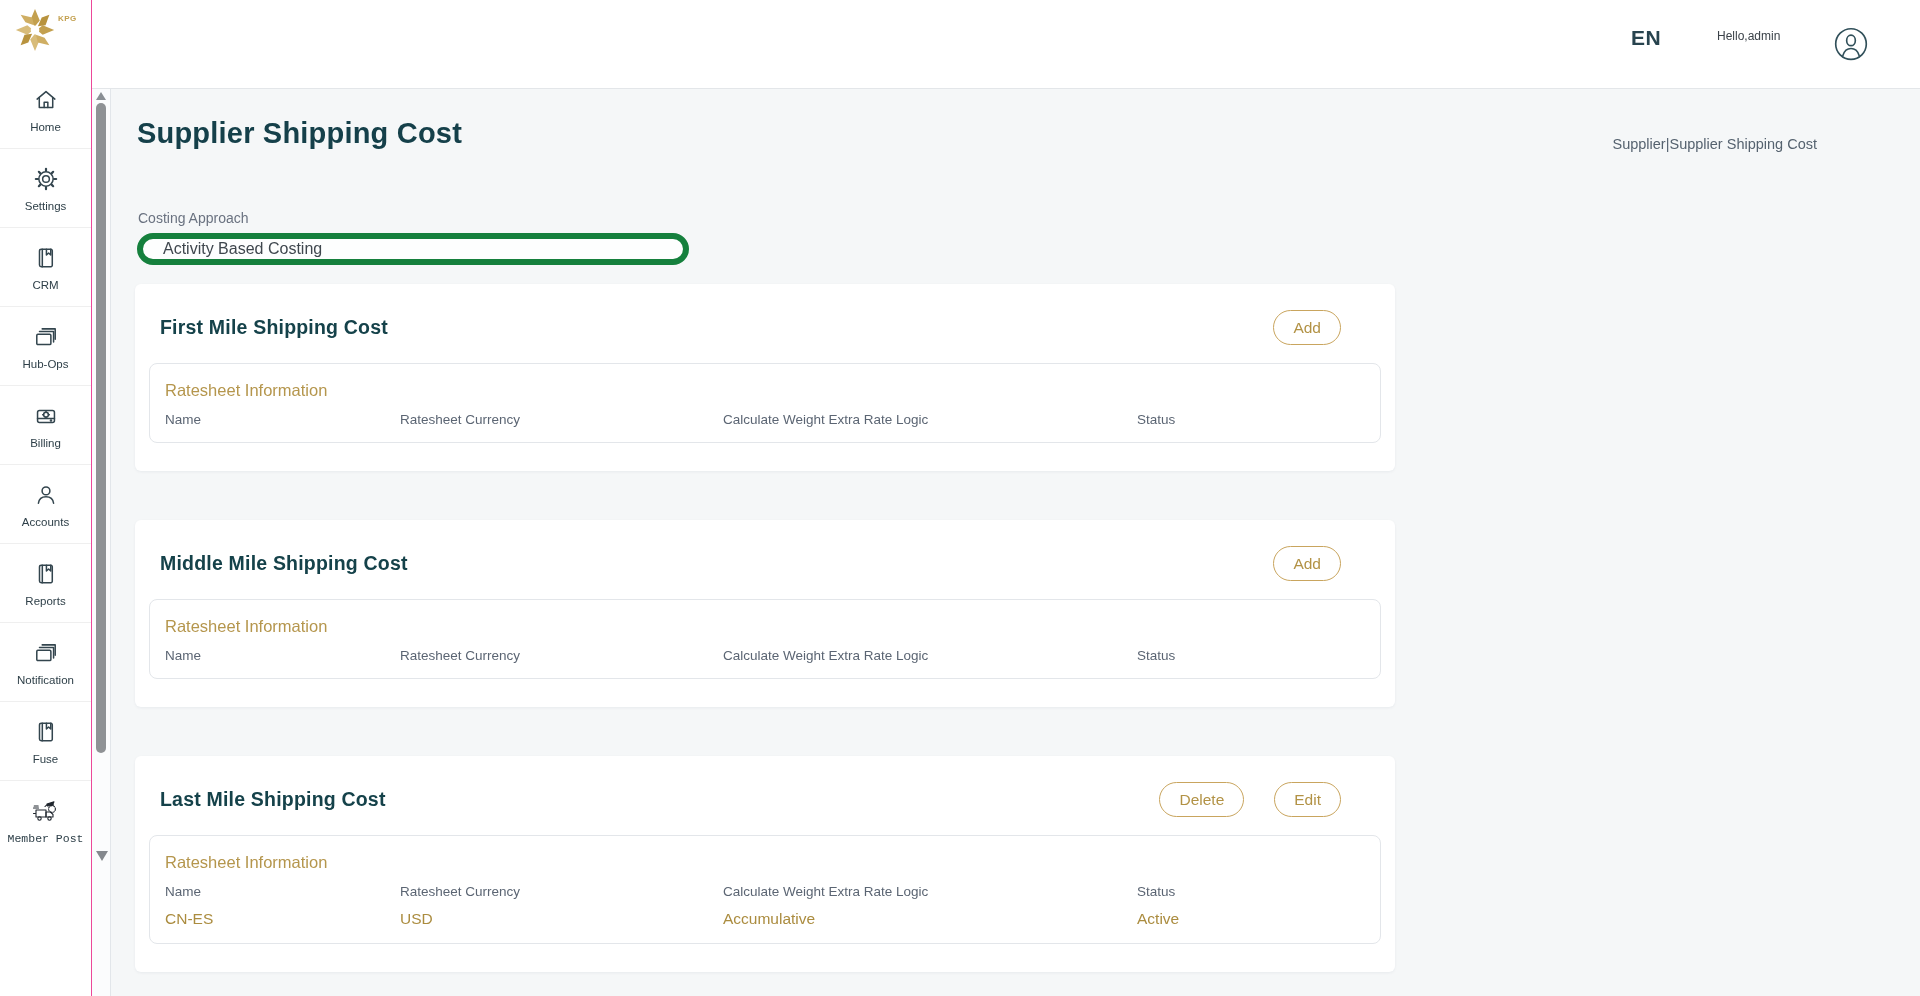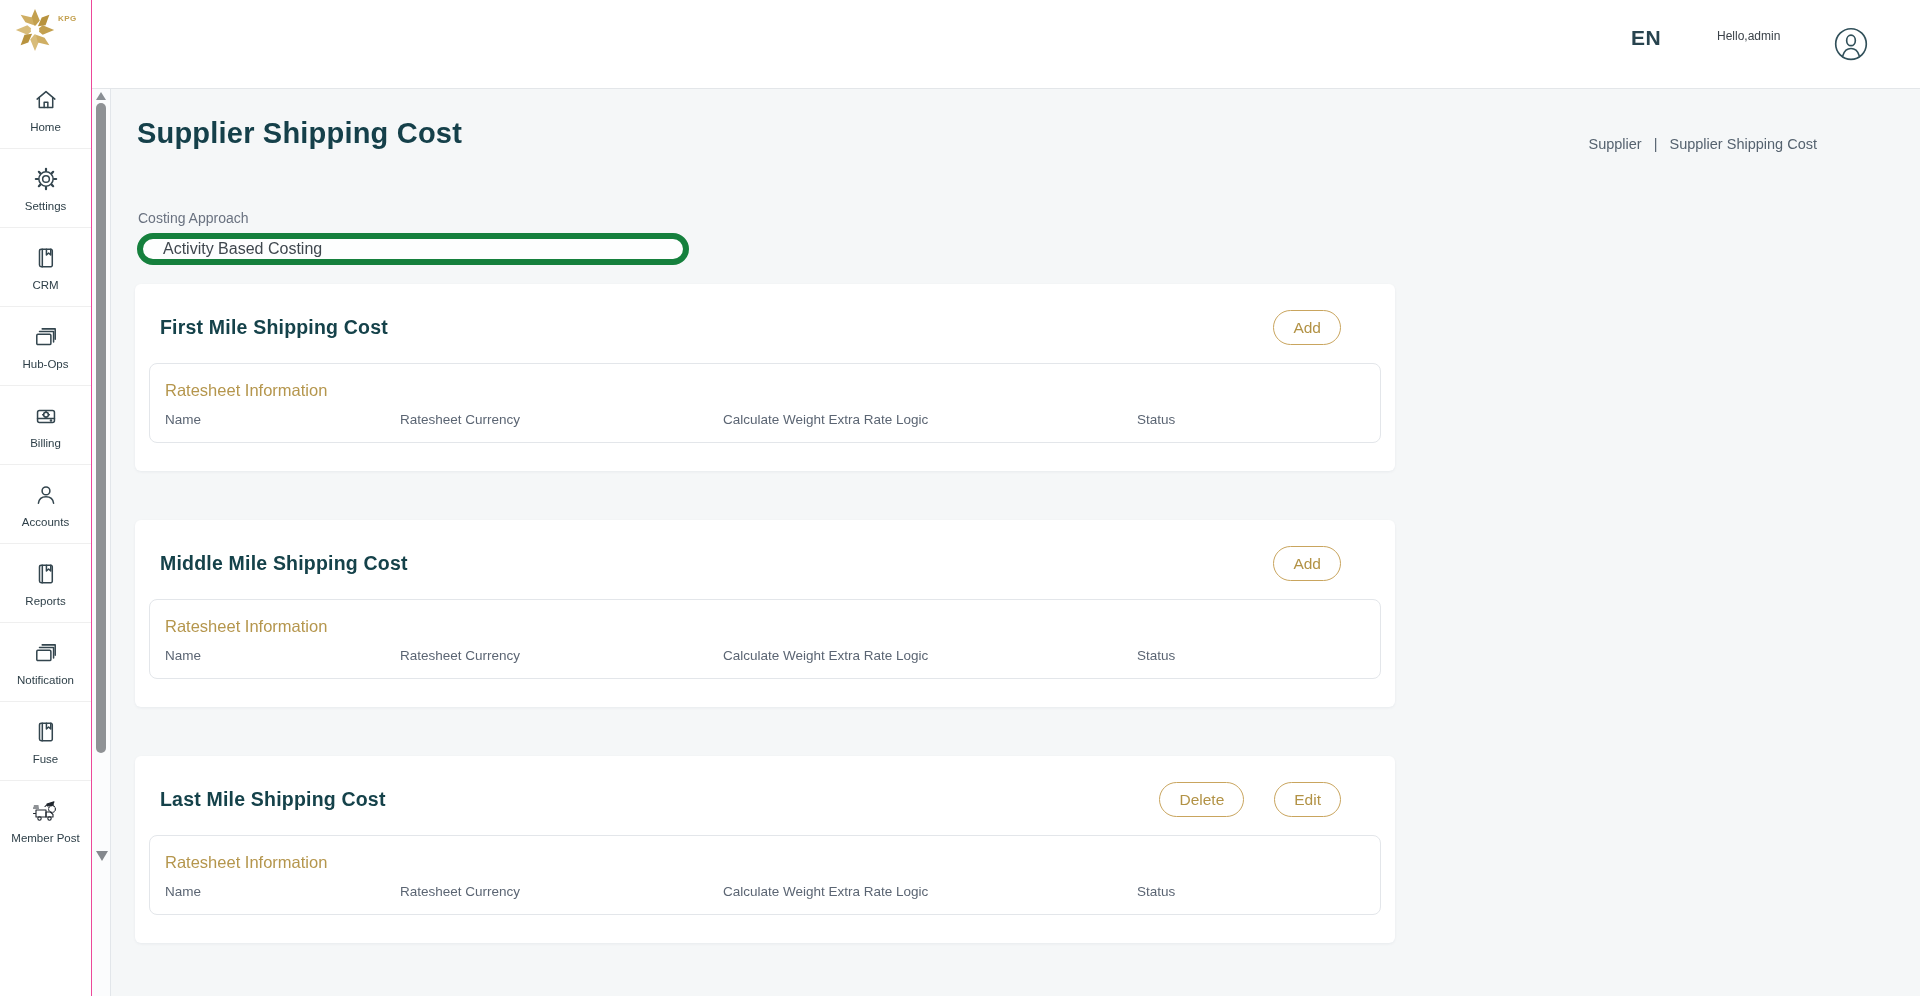--- a/index.html
+++ b/index.html
@@ -17,34 +17,34 @@
   .greeting { position:absolute; left:1717px; top:29px; font-size:12px; color:#3b4249; }
   .avatar { position:absolute; left:1833px; top:26px; width:36px; height:36px; cursor:pointer; }
 
   
   #sidebar { position:absolute; left:0; top:0; width:92px; height:996px; background:#ffffff; border-right:1px solid #ec4899; z-index:5; }
   .logo { position:relative; width:92px; height:70px; }
   .logo svg { position:absolute; left:12px; top:5px; }
   .logo-text { position:absolute; left:58px; top:14px; font-size:8px; font-weight:bold; color:#c3a04f; letter-spacing:.5px; }
   .nav { list-style:none; }
   .nav li { height:79px; display:flex; flex-direction:column; align-items:center; justify-content:center; border-bottom:1px solid #efefef; cursor:pointer; }
-  .nav li:last-child { border-bottom:none; }
+  .nav li:last-child { border-bottom:none;font-family:Liberation Mono, monospace; }
   .nav .lbl { margin-top:7px; font-size:11.5px; color:#2f4049; }
   .icon-box { width:28px; height:28px; display:flex; align-items:center; justify-content:center; }
 
   
   #vscroll { position:absolute; left:92px; top:89px; width:19px; height:907px; background:#fbfcfd; border-right:1px solid #e2e6ea; z-index:4; }
   .sb-up { position:absolute; left:4px; top:3px; width:0; height:0; border-left:5px solid transparent; border-right:5px solid transparent; border-bottom:8px solid #8a8f94; cursor:pointer; }
   .sb-thumb { position:absolute; left:4px; top:14px; width:10px; height:650px; background:#8f9295; border-radius:5px; cursor:grab; }
   .sb-down { position:absolute; left:4px; top:762px; width:0; height:0; border-left:6px solid transparent; border-right:6px solid transparent; border-top:10px solid #85898e; cursor:pointer; }
 
   
   #main { position:absolute; left:111px; top:89px; right:0; bottom:0; background:#f5f7f8; overflow:hidden; }
   .page-title { margin:27px 0 0 26px; font-size:29px; font-weight:bold; color:#15404a; letter-spacing:.2px; line-height:35px; }
-  .breadcrumb { position:absolute; right:103px; top:47px; font-size:14.5px; color:#55626f; display:flex; gap:12px; align-items:center; }
+  .breadcrumb { position:absolute; right:103px; top:47px; font-size:14.5px; color:#55626f; display:flex; align-items:center; }
   .breadcrumb .bc-link { cursor:pointer; }
   .form-label { margin:59px 0 0 27px; font-size:14px; color:#6a7280; }
   .select-pill { margin:7px 0 0 26px; width:552px; height:32px; border:6px solid #15803d; border-radius:16px; background:#fdfefe; padding:0 20px; font-size:16px; color:#3f474e; outline:none; font-family:"Liberation Sans",sans-serif; }
 
   .card { width:1260px; margin:0 0 49px 24px; background:#ffffff; border-radius:6px; box-shadow:0 1px 3px rgba(20,40,60,.06); padding:26px 14px 28px; }
   .card:first-of-type { margin-top:19px; }
   .card-head { display:flex; align-items:center; justify-content:space-between; padding:0 40px 0 11px; }
   .card-title { font-size:19.5px; font-weight:bold; color:#15424a; letter-spacing:.2px; }
   .actions { display:flex; gap:30px; }
   .pill { height:35px; padding:0 19px; background:#ffffff; border:1.5px solid #c9a55e; border-radius:17.5px; color:#b29245; font-size:15.5px; font-family:"Liberation Sans",sans-serif; cursor:pointer; }
@@ -281,17 +281,23 @@
         </div>
       </div>
       <div class="panel">
         <div class="panel-title">Ratesheet Information</div>
         <div class="grid4 cols">
           <span>Name</span>
           <span>Ratesheet Currency</span>
           <span>Calculate Weight Extra Rate Logic</span>
           <span>Status</span>
         </div>
+        <div class="grid4 rowvals">
+          <span>CN-ES</span>
+          <span>USD</span>
+          <span>Accumulative</span>
+          <span>Active</span>
+        </div>
       </div>
     </section>
   </div>
 
 </div>
 
 </body></html>

